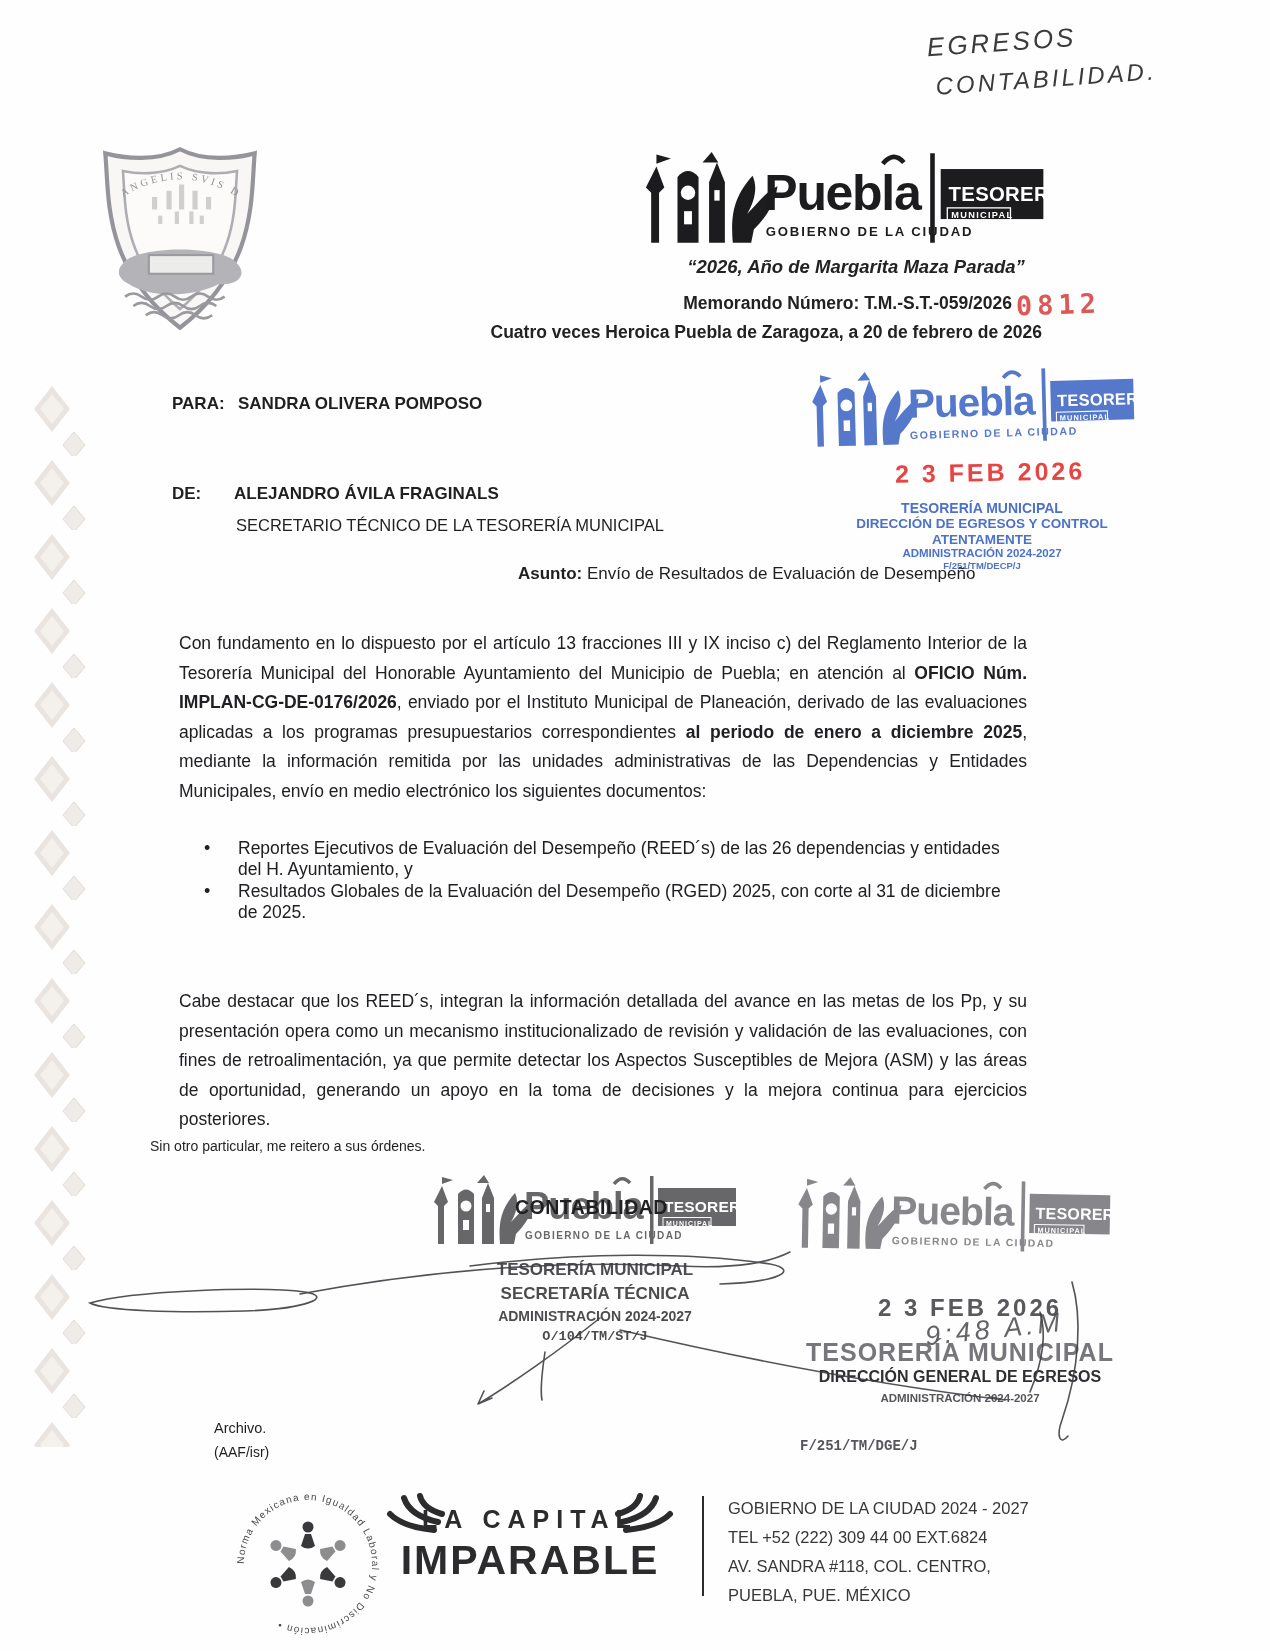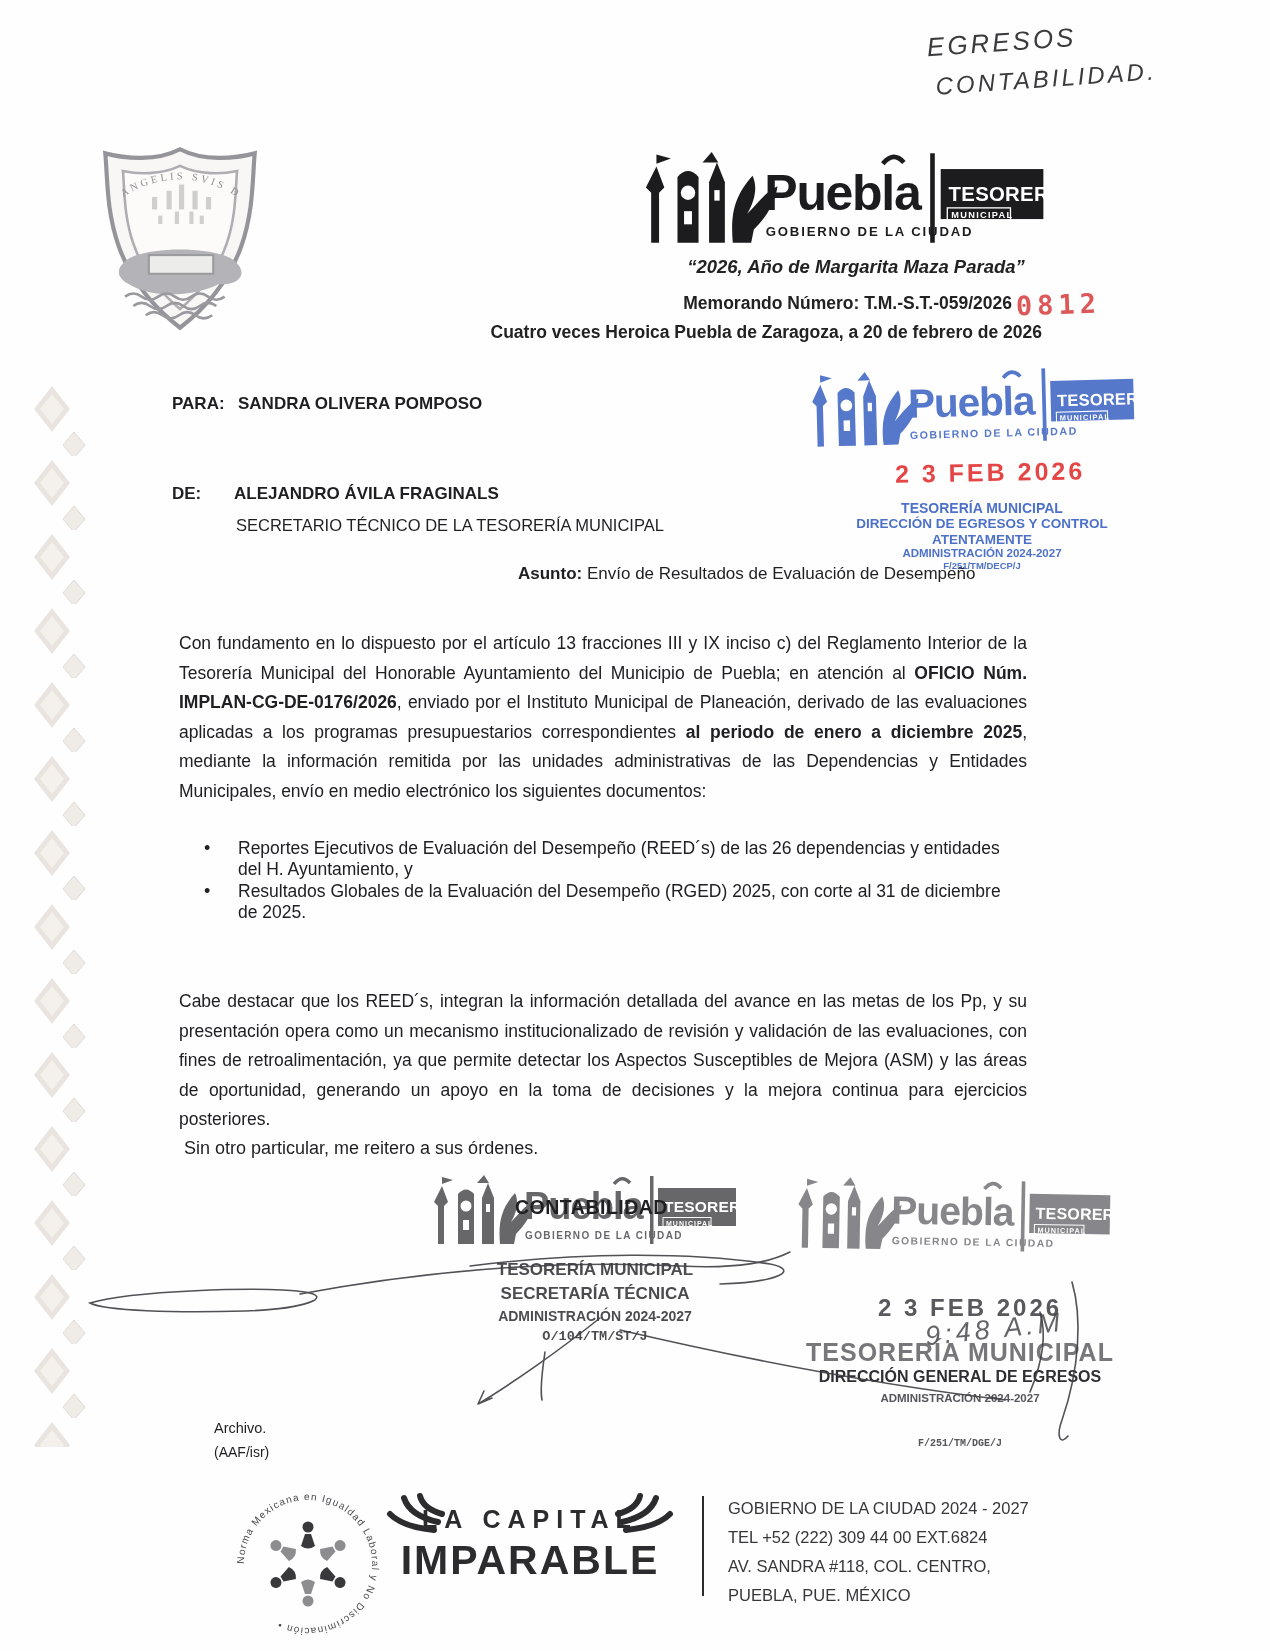--- a/index.html
+++ b/index.html
@@ -44,40 +44,40 @@
   .bluelines .s5{font-size:9.5px;line-height:11px;}
   
   .para{left:168px;width:848px;font-size:17.5px;line-height:29.5px;
     text-align:justify;color:#202024;margin:11px;}
   .p1{top:618px;}
   .p2{top:976px;}
   .bullets{left:202px;top:838px;width:816px;list-style:none;margin:0;padding:0;
     font-size:17.5px;line-height:21px;color:#202024;}
   .bullets li{position:relative;padding-left:36px;margin-bottom:1px;}
   .bullets li::before{content:"\2022";position:absolute;left:2px;top:0;font-size:18px;}
-  .closing{left:184px;top:1138px;font-size:18px;}
+  .closing{left:150px;top:1138px;font-size:14px;}
   
   .atent-text{left:515px;top:1196px;font-size:19.5px;font-weight:bold;
     letter-spacing:.5px;color:#1f1f22;}
   .cstamp{left:420px;top:1258px;width:350px;text-align:center;color:#3d3d41;font-weight:bold;opacity:.92;}
   .cstamp .s1{font-size:17px;line-height:24px;}
   .cstamp .s2{font-size:17px;line-height:24px;}
   .cstamp .s3{font-size:14px;line-height:21px;}
   .cstamp .s4{font-size:13.5px;line-height:19px;font-family:"Liberation Mono",monospace;}
   
   .rdate{left:878px;top:1294px;font-size:24px;font-weight:bold;color:#48484c;letter-spacing:3px;opacity:.9;}
   .rtime{left:925px;top:1314px;font-size:27px;font-style:italic;color:#4a4a4e;
     transform:rotate(-6deg);letter-spacing:4px;opacity:.85;}
   .rstamp1{left:795px;top:1338px;width:330px;text-align:center;font-size:25px;
     font-weight:bold;color:rgba(85,85,90,.8);letter-spacing:1px;}
   .rstamp2{left:800px;top:1368px;width:320px;text-align:center;font-size:16px;
     font-weight:bold;color:#2f2f33;}
   .rstamp3{left:800px;top:1392px;width:320px;text-align:center;font-size:11.5px;
     font-weight:bold;color:#55555a;}
-  .rstamp4{left:800px;top:1438px;width:320px;text-align:center;font-size:10px;
+  .rstamp4{left:800px;top:1438px;width:320px;text-align:left;font-size:14px;
     font-weight:bold;color:#55555a;font-family:"Liberation Mono",monospace;}
   
   .ccp{left:166px;top:1390px;width:860px;font-size:14.5px;color:#222;}
   .ccp .name{font-weight:bold;}
   .ccp-arch{left:214px;top:1420px;font-size:14.5px;}
   .ccp-ini{left:214px;top:1444px;font-size:14px;}
   
   .fdivider{left:702px;top:1496px;width:2px;height:100px;background:#2b2b2e;}
   .contact{left:728px;top:1494px;font-size:16.5px;line-height:29px;color:#37373a;}
   .badge-slot{left:228px;top:1484px;width:160px;}

